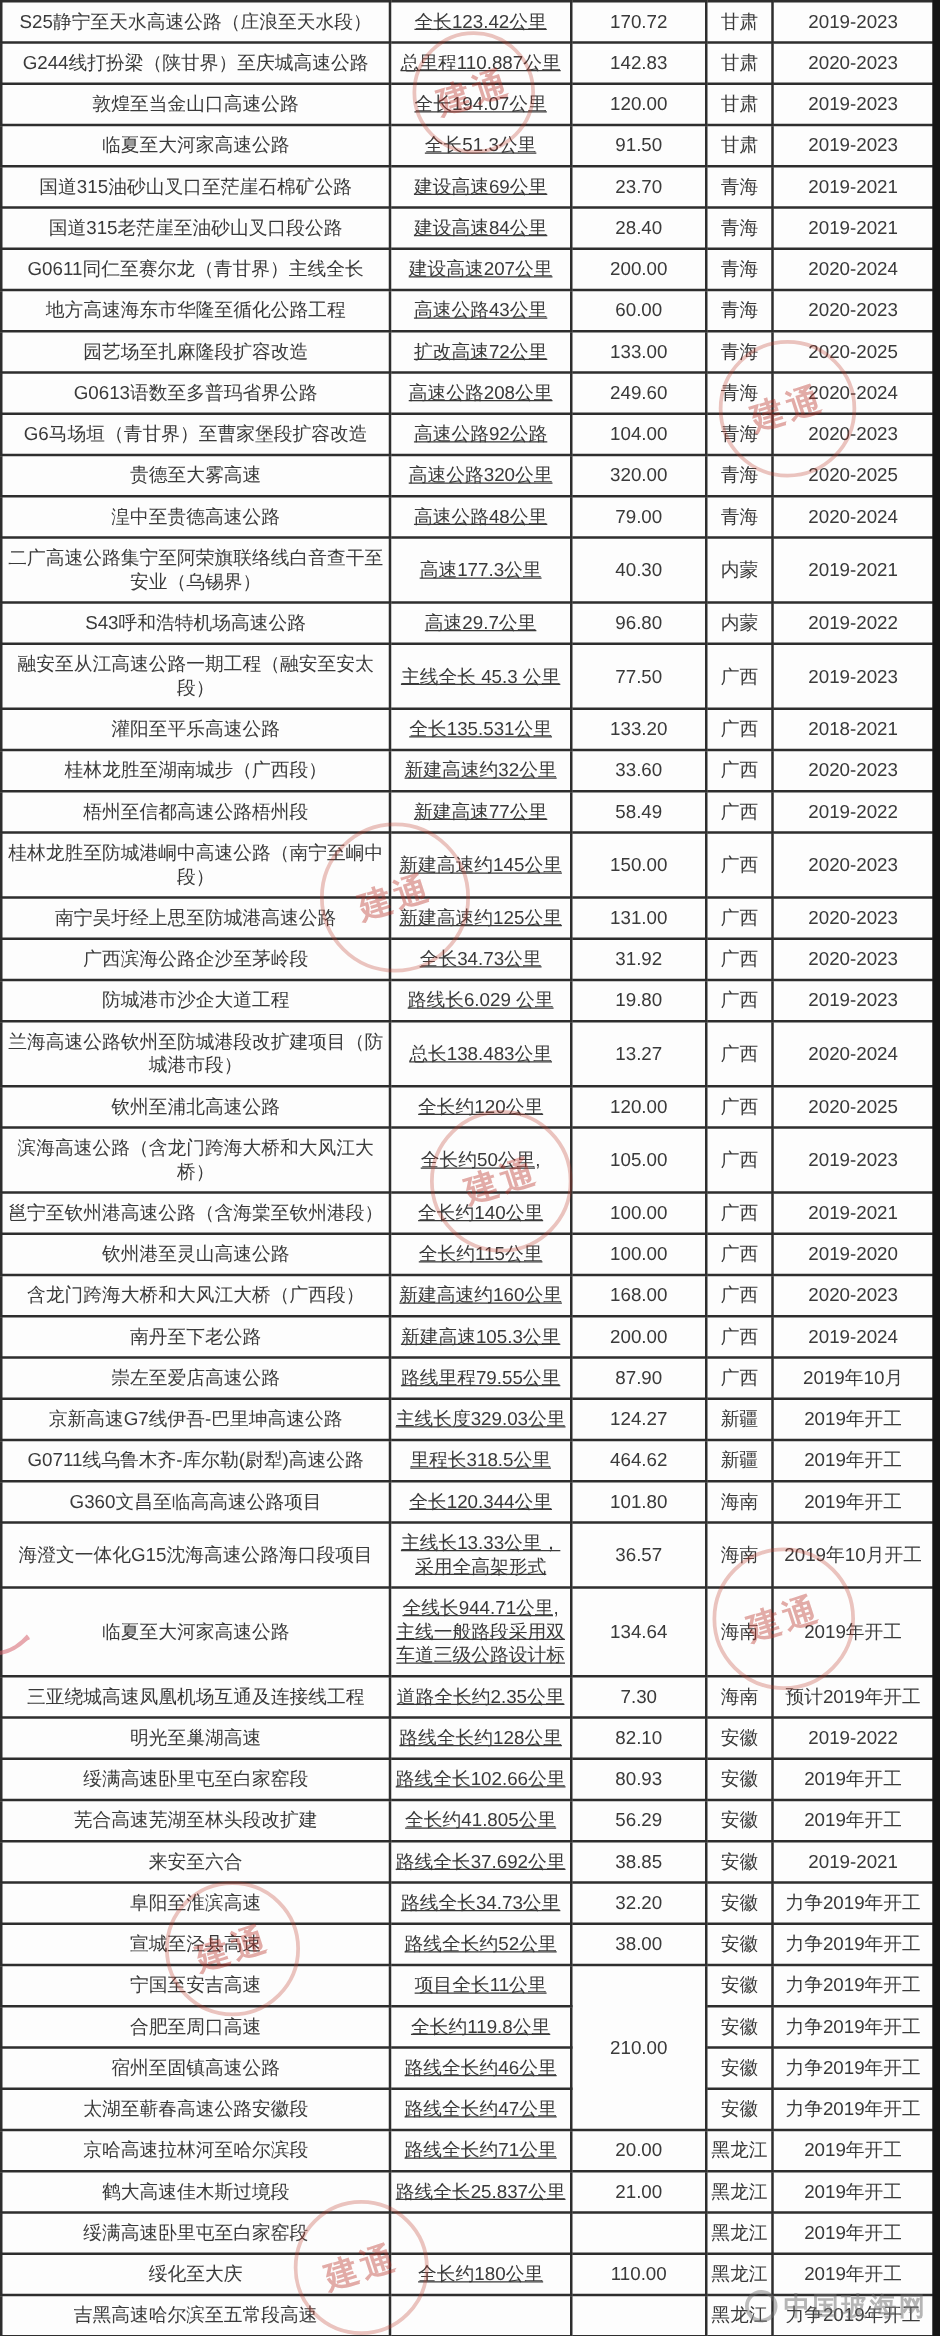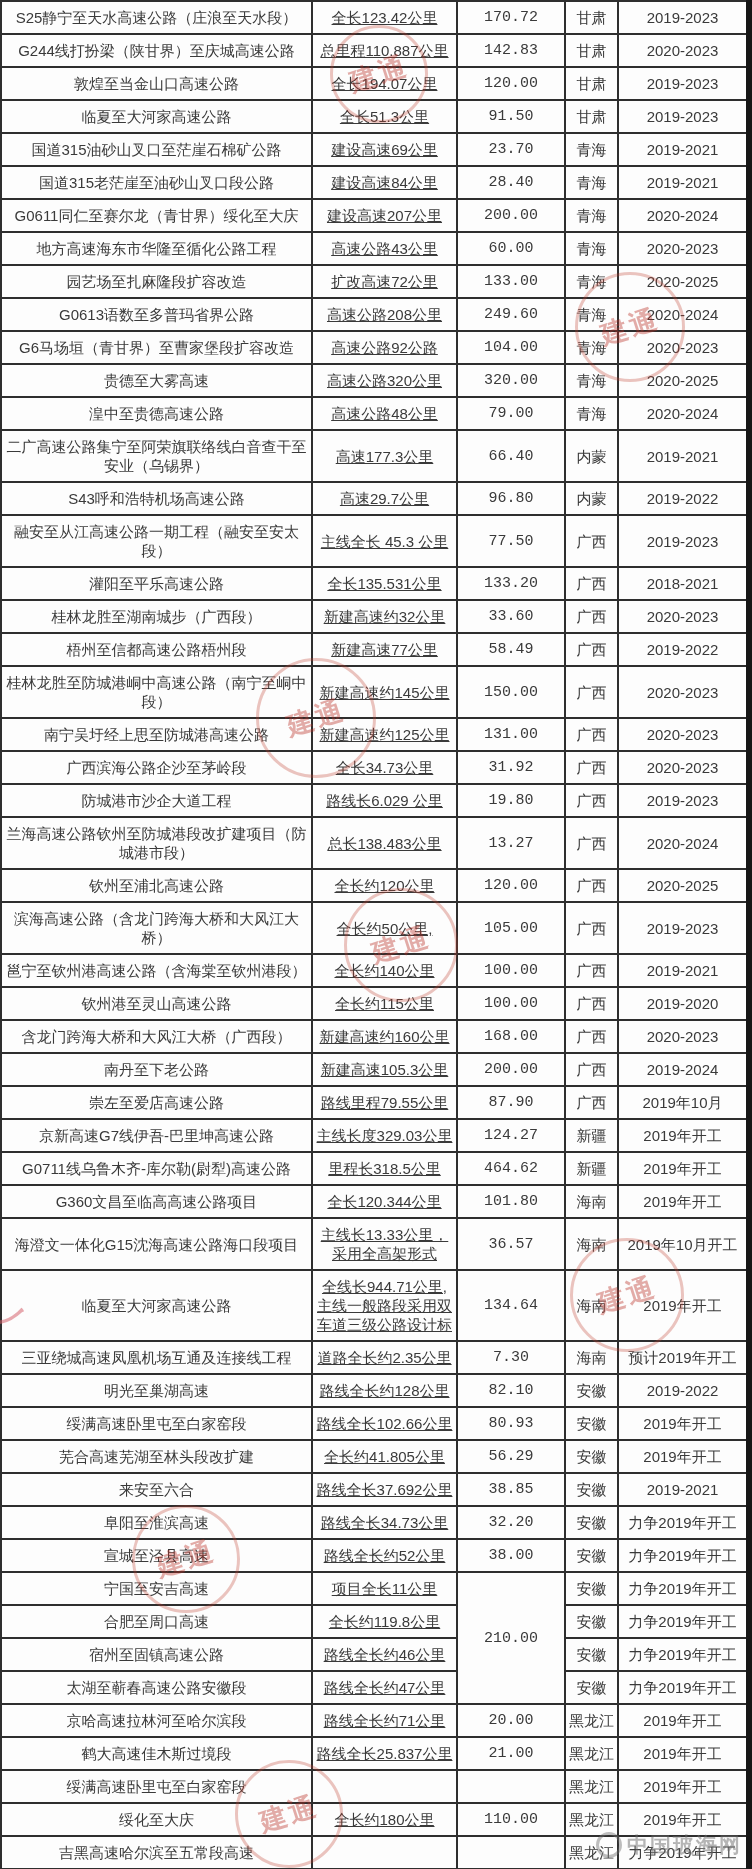--- a/index.html
+++ b/index.html
@@ -23,21 +23,21 @@
     color:#3a3a3a;
     font-size:15px;
     line-height:19px;
     padding:6px 2px;
     text-align:center;
     vertical-align:middle;
     word-break:break-all;
   }
   td.cell-name{width:311px;}
   td.cell-scale{width:145px;text-decoration:underline;}
-  td.cell-invest{width:108px;font-family:Liberation Mono, monospace;}
+  td.cell-invest{width:108px;}
   td.cell-prov{width:53px;}
   td.cell-period{width:129px;}
 
   .right-edge{
     position:absolute;top:0;right:0;width:6px;height:100%;
     background:#161616;
   }
 
   
   .stamp{
@@ -136,21 +136,21 @@
           <td class="cell-period">2019-2021</td>
         </tr>
         <tr>
           <td class="cell-name">国道315老茫崖至油砂山叉口段公路</td>
           <td class="cell-scale">建设高速84公里</td>
           <td class="cell-invest">28.40</td>
           <td class="cell-prov">青海</td>
           <td class="cell-period">2019-2021</td>
         </tr>
         <tr>
-          <td class="cell-name">G0611同仁至赛尔龙（青甘界）绥化至大庆</td>
+          <td class="cell-name">G0611同仁至赛尔龙（青甘界）主线全长</td>
           <td class="cell-scale">建设高速207公里</td>
           <td class="cell-invest">200.00</td>
           <td class="cell-prov">青海</td>
           <td class="cell-period">2020-2024</td>
         </tr>
         <tr>
           <td class="cell-name">地方高速海东市华隆至循化公路工程</td>
           <td class="cell-scale">高速公路43公里</td>
           <td class="cell-invest">60.00</td>
           <td class="cell-prov">青海</td>
@@ -187,21 +187,21 @@
         <tr>
           <td class="cell-name">湟中至贵德高速公路</td>
           <td class="cell-scale">高速公路48公里</td>
           <td class="cell-invest">79.00</td>
           <td class="cell-prov">青海</td>
           <td class="cell-period">2020-2024</td>
         </tr>
         <tr>
           <td class="cell-name">二广高速公路集宁至阿荣旗联络线白音查干至安业（乌锡界）</td>
           <td class="cell-scale">高速177.3公里</td>
-          <td class="cell-invest">66.40</td>
+          <td class="cell-invest">40.30</td>
           <td class="cell-prov">内蒙</td>
           <td class="cell-period">2019-2021</td>
         </tr>
         <tr>
           <td class="cell-name">S43呼和浩特机场高速公路</td>
           <td class="cell-scale">高速29.7公里</td>
           <td class="cell-invest">96.80</td>
           <td class="cell-prov">内蒙</td>
           <td class="cell-period">2019-2022</td>
         </tr>

